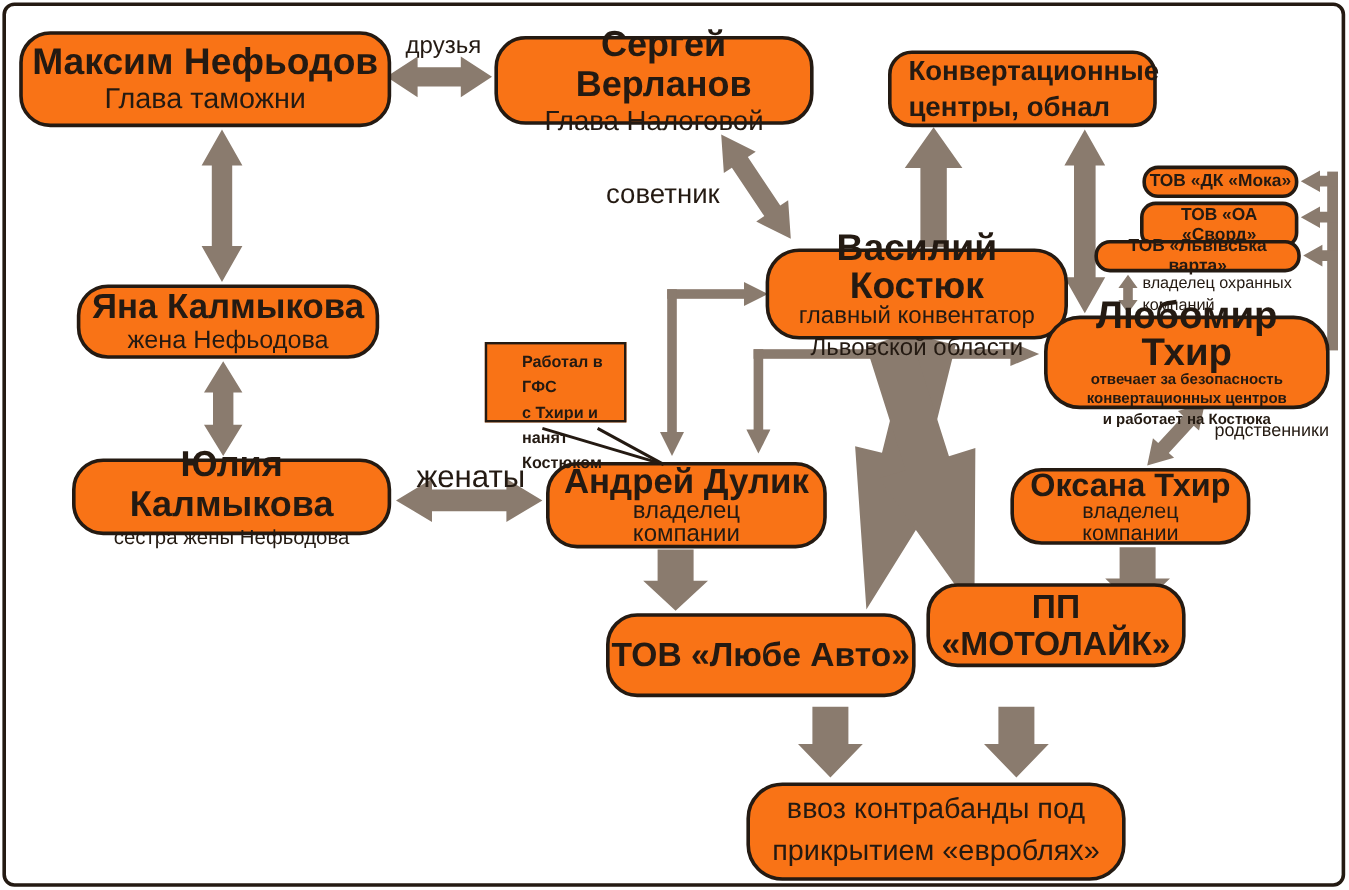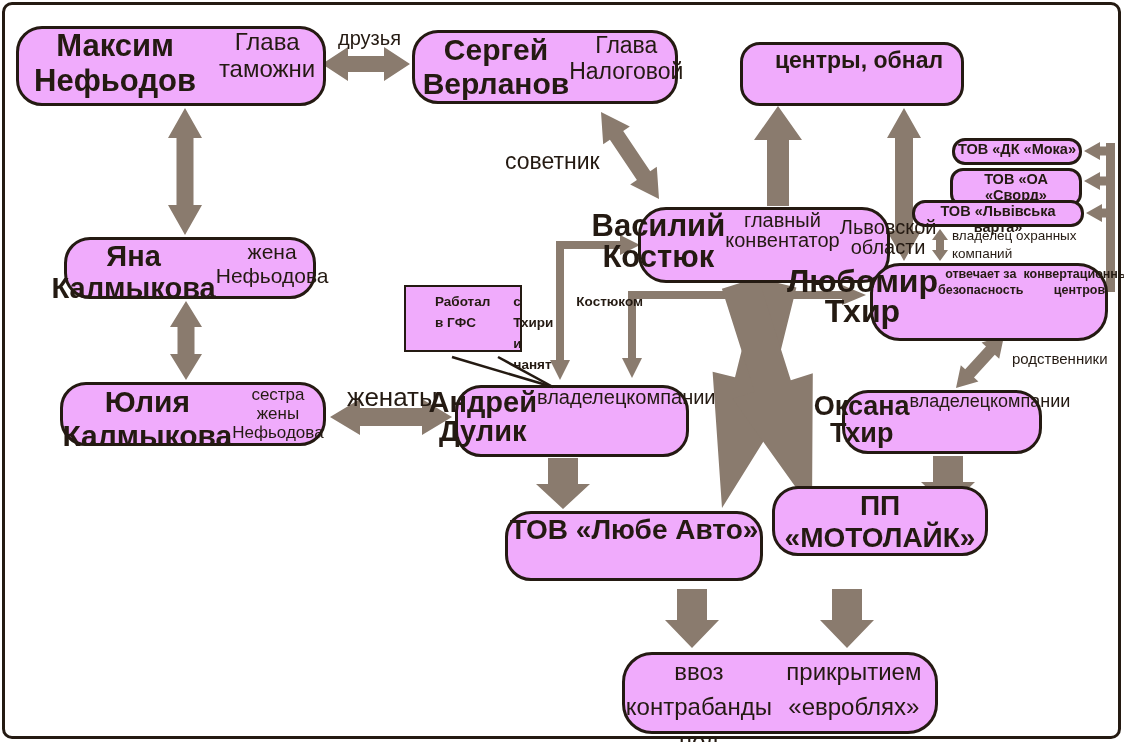--- a/index.html
+++ b/index.html
@@ -2,23 +2,23 @@
 <html><head>
 <meta charset="utf-8">
 <style>
   html,body{margin:0;padding:0;background:#ffffff;}
   body{width:1124px;height:742px;position:relative;overflow:hidden;
        font-family:"Liberation Sans","DejaVu Sans",sans-serif;color:#241a12;}
   #frame{position:absolute;left:2px;top:2px;right:3px;bottom:3px;
          border:3px solid #241a12;border-radius:10px;pointer-events:none;z-index:5;}
   #arrows{position:absolute;left:0;top:0;z-index:1;}
   #overlay{position:absolute;left:0;top:0;z-index:3;}
-  .node{position:absolute;background:#f0abfc;border:3px solid #241a12;
+  .node{position:absolute;background:#f97316;border:3px solid #241a12;
         border-radius:26px;text-align:center;box-sizing:border-box;z-index:2;
-        display:flex;flex-direction:row;justify-content:center;line-height:1.12;}
+        display:flex;flex-direction:column;justify-content:center;line-height:1.12;}
   .node .t{font-weight:bold;}
   .lbl{position:absolute;z-index:2;white-space:nowrap;}
 
   #nefyodov{left:16px;top:26px;width:310px;height:80px;}
   #nefyodov .t{font-size:31px;}
   #nefyodov .s{font-size:24px;}
   #verlanov{left:412px;top:30px;width:266px;height:74px;}
   #verlanov .t{font-size:30px;padding-left:16px;}
   #verlanov .s{font-size:23px;}
   #conversion{left:740px;top:42px;width:224px;height:64px;border-radius:20px;
@@ -120,20 +120,21 @@
 
 <div class="node" id="nefyodov">
   <div class="t">Максим Нефьодов</div>
   <div class="s">Глава таможни</div>
 </div>
 <div class="node" id="verlanov">
   <div class="t">Сергей Верланов</div>
   <div class="s">Глава Налоговой</div>
 </div>
 <div class="node" id="conversion">
+  <div class="t">Конвертационные</div>
   <div class="t">центры, обнал</div>
 </div>
 <div class="node smallbox" id="moka">
   <div class="t">ТОВ «ДК «Мока»</div>
 </div>
 <div class="node smallbox" id="svord">
   <div class="t">ТОВ «ОА «Сворд»</div>
 </div>
 <div class="node smallbox" id="varta">
   <div class="t">ТОВ «Львівська варта»</div>

